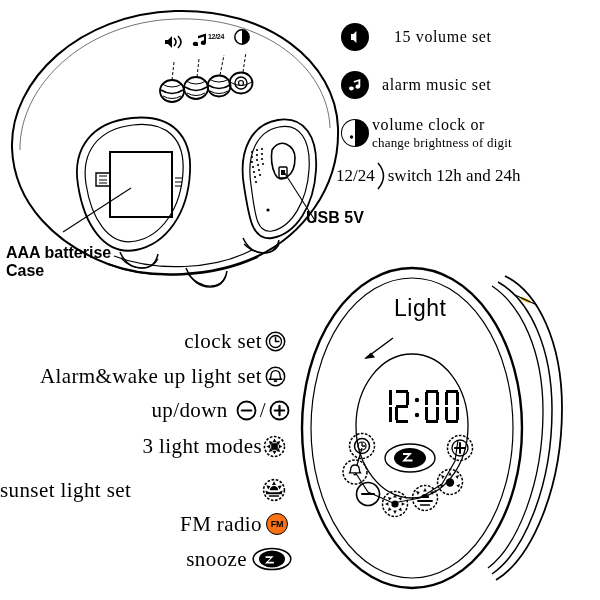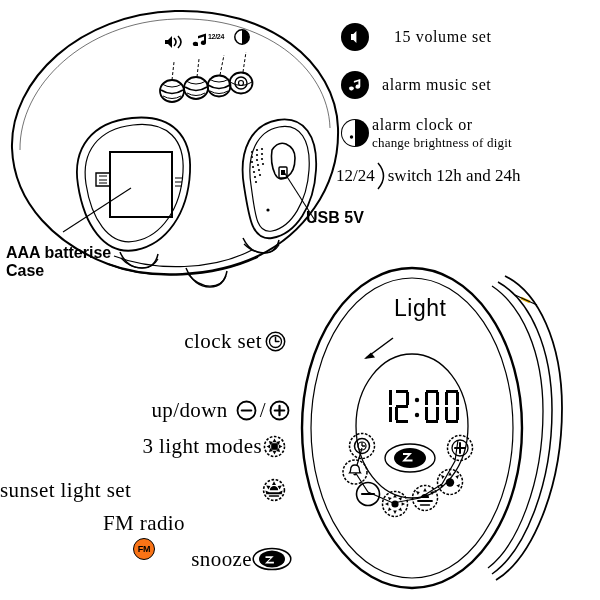--- a/index.html
+++ b/index.html
@@ -224,21 +224,21 @@
     <span class="legend-right">alarm music set</span>
   </div>
 
   <div class="abs" style="left:340px;top:117px;display:flex;align-items:flex-start;gap:8px;">
     <svg width="30" height="32" viewBox="0 0 30 32">
       <circle cx="15" cy="16" r="14" fill="#000"></circle>
       <path d="M 15 3 a 13 13 0 0 0 0 26 z" fill="#fff"></path>
       <circle cx="11.5" cy="20" r="1.7" fill="#000"></circle>
     </svg>
     <div style="margin-left:-6px;">
-      <div class="legend-right">alarm clock or</div>
+      <div class="legend-right">volume clock or</div>
       <div class="legend-right small" style="margin-top:3px;">change brightness of digit</div>
     </div>
   </div>
 
   <div class="abs" style="left:336px;top:166px;display:flex;align-items:center;gap:3px;">
     <span style="position:relative;display:inline-block;">
       <span class="sw1224">12/24</span>
       <svg class="abs" style="left:40px;top:-4px;" width="16" height="28" viewBox="0 0 16 28">
         <path class="ln" stroke-width="1.5" d="M 2 1 q 11 13 0 26"></path>
       </svg>
@@ -248,20 +248,28 @@
 
   <div class="abs" style="left:0px;top:331px;width:286px;display:flex;justify-content:flex-end;align-items:center;gap:3px;">
     <span class="legend-line">clock set</span>
     <svg width="21" height="21" viewBox="0 0 21 21">
       <circle class="ln" stroke-width="1.5" cx="10.5" cy="10.5" r="9.2"></circle>
       <circle class="ln" stroke-width="1.3" cx="10.5" cy="10.5" r="6"></circle>
       <path class="ln" stroke-width="1.5" stroke-linecap="round" d="M 10.5 10.5 V 6.2 M 10.5 10.5 h 3.4"></path>
     </svg>
   </div>
 
+  <div class="abs" style="left:0px;top:366px;width:286px;display:flex;justify-content:flex-end;align-items:center;gap:3px;">
+    <span class="legend-line">Alarm&amp;wake up light set</span>
+    <svg width="21" height="21" viewBox="0 0 21 21">
+      <circle class="ln" stroke-width="1.5" cx="10.5" cy="10.5" r="9.2"></circle>
+      <path d="M 10.5 4.6 c 3 0 4.6 2.4 4.6 5.4 c 0 1.6 .7 2.6 1.2 3.2 H 4.7 c .5 -.6 1.2 -1.6 1.2 -3.2 c 0 -3 1.6 -5.4 4.6 -5.4 z" fill="#fff" stroke="#000" stroke-width="1.4"></path>
+      <path d="M 8.6 14.3 a 1.9 1.9 0 0 0 3.8 0 z" fill="#000"></path>
+    </svg>
+  </div>
 
   <div class="abs" style="left:0px;top:400px;width:290px;display:flex;justify-content:flex-end;align-items:center;gap:3px;">
     <span class="legend-line" style="margin-right:5px;">up/down</span>
     <svg width="21" height="21" viewBox="0 0 21 21">
       <circle class="ln" stroke-width="1.8" cx="10.5" cy="10.5" r="9"></circle>
       <path class="ln" stroke-width="2.2" stroke-linecap="round" d="M 5.8 10.5 h 9.4"></path>
     </svg>
     <span class="legend-line">/</span>
     <svg width="21" height="21" viewBox="0 0 21 21">
       <circle class="ln" stroke-width="1.8" cx="10.5" cy="10.5" r="9"></circle>
@@ -297,28 +305,28 @@
         <path d="M 19.8 7.4 l -4.2 .6 l 2 3.4 z"></path>
         <path d="M 3.4 12.6 l 4 1.6 l -3 2.2 z"></path>
         <path d="M 20.6 12.6 l -4 1.6 l 3 2.2 z"></path>
       </g>
       <path d="M 12 8 a 4.2 4.2 0 0 1 4.2 4.2 h -8.4 A 4.2 4.2 0 0 1 12 8 z" fill="#000"></path>
       <path class="ln" stroke-width="2" stroke-linecap="round" d="M 5.6 15.2 h 12.8"></path>
       <path class="ln" stroke-width="1.7" stroke-linecap="round" d="M 7.6 18 h 8.8"></path>
     </svg>
   </div>
 
-  <div class="abs" style="left:0px;top:513px;width:288px;display:flex;justify-content:flex-end;align-items:center;gap:4px;flex-direction:column;">
+  <div class="abs" style="left:0px;top:513px;width:288px;display:flex;justify-content:flex-end;align-items:center;gap:4px;">
     <span class="legend-line">FM radio</span>
     <span class="ring" style="width:22px;height:22px;">
       <span class="sans" style="font-size:9px;font-weight:700;letter-spacing:-.2px;">FM</span>
     </span>
   </div>
 
-  <div class="abs" style="left:0px;top:547px;width:292px;display:flex;justify-content:flex-end;align-items:center;">
+  <div class="abs" style="left:0px;top:547px;width:292px;display:flex;justify-content:flex-end;align-items:center;gap:5px;">
     <span class="legend-line">snooze</span>
     <svg width="40" height="24" viewBox="0 0 40 24">
       <ellipse class="ln" stroke-width="1.5" cx="20" cy="12" rx="18.8" ry="10.6"></ellipse>
       <ellipse cx="20" cy="12" rx="13" ry="8.6" fill="#000"></ellipse>
       <path d="M 13.5 9.2 h 8.2 l -5.6 5.6 h 5.8 v 1.8 h -9 l 5.6 -5.6 h -5 z" fill="#fff"></path>
       <path class="ln" stroke="#fff" stroke-width="1.5" d="M 24 9.6 q 4 2.4 0 5"></path>
       <path class="ln" stroke="#fff" stroke-width="1.3" d="M 27 7.8 q 6 4.2 0 8.4"></path>
     </svg>
   </div>
 

